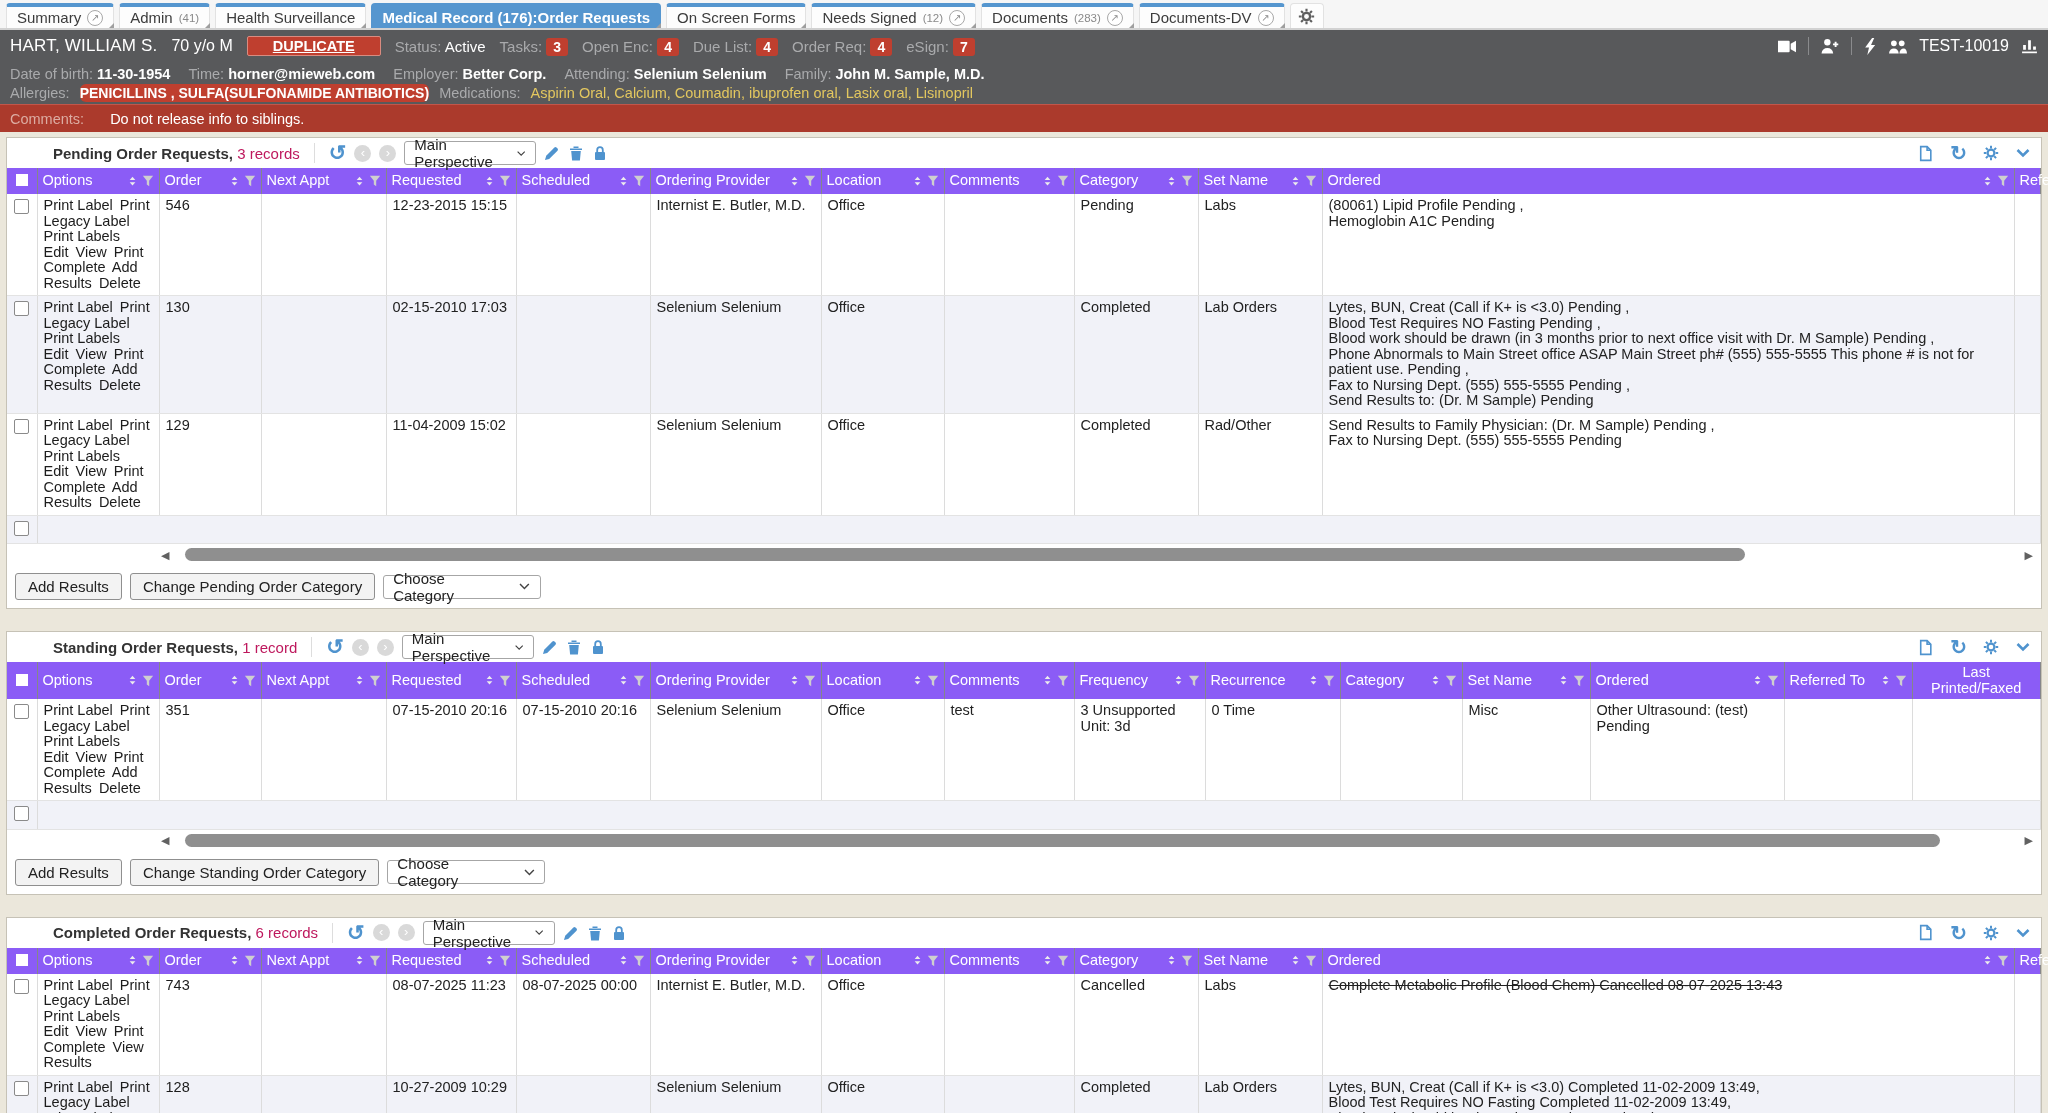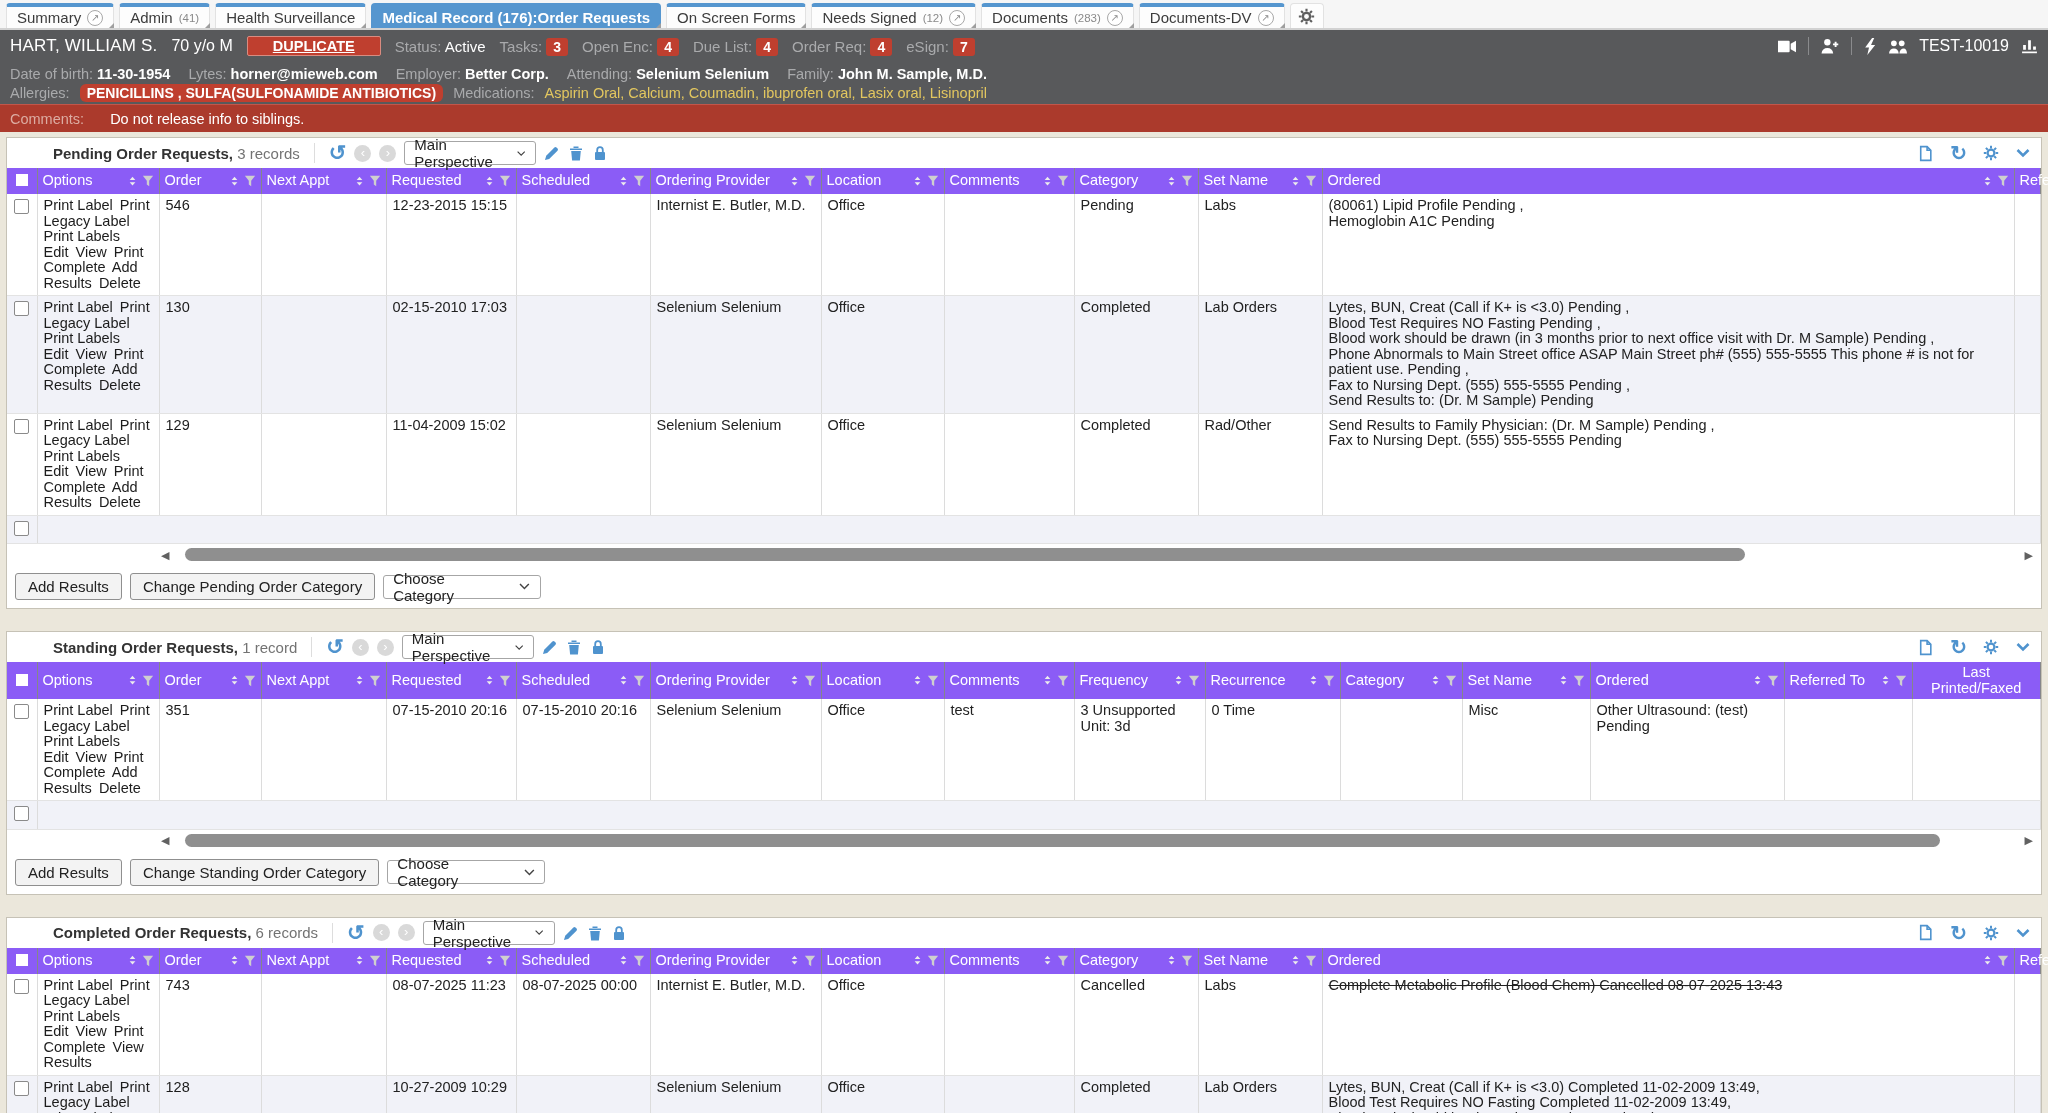--- a/index.html
+++ b/index.html
@@ -34,34 +34,34 @@
   .plabel { color:#a9aaac; }
   .cbadge { background:#bf3f2f; color:#fff; font-weight:bold; padding:1px 7px; border-radius:3px;
             font-size:14px; cursor:pointer; }
   .pright { margin-left:auto; display:flex; align-items:center; gap:12px; }
   .pic { color:#fff; cursor:pointer; }
   .pdiv { width:1px; height:18px; background:#8a8b8d; }
   .chart-id { font-size:16px; }
   .prow2 { height:20px; display:flex; align-items:flex-end; gap:18px; padding:0 10px; font-size:14.5px; }
   .prow2 b { font-weight:bold; color:#fff; }
   .prow3 { height:22px; display:flex; align-items:center; gap:10px; padding:0 10px; font-size:14.5px; }
-  .allergy-badge { background:#bf3f2f; color:#fff; font-weight:bold; padding:1px 7px;
+  .allergy-badge { background:#bf3f2f; color:#fff; font-weight:bold; padding:1px 0;
                    border-radius:6px; font-size:14px; cursor:pointer; }
   .med-link { color:#e3c75f; text-decoration:none; cursor:pointer; }
   .med-link:not(:last-child)::after { content:", "; }
   .commentsbar { height:28px; background:#ab3a2c; display:flex; align-items:center; gap:26px;
                  padding:0 10px; font-size:14.5px; border-top:1px solid #c1564a; }
   .clabel { color:#dcaca2; }
   .cval { color:#fff; }
 
   
   .panel { margin:5px 6px 22px 6px; border:1px solid #c6c2b6; background:#fff; }
   .ptoolbar { height:30px; display:flex; align-items:center; gap:8px; padding:0 10px 0 46px; font-size:15px; }
   .ptitle b { color:#333; }
-  .precords { color:#737373;margin-top:37px; }
+  .precords { color:#be185d;margin-top:37px; }
   .tsep { width:1px; height:20px; background:#ddd; margin:0 6px; }
   .undo-icon { color:#4f93ce; font-size:21px; font-weight:bold; line-height:18px; cursor:pointer; }
   .nav-circle { width:17px; height:17px; border-radius:50%; background:#d9d9d9; color:#fff;
                 font-size:13px; line-height:15px; text-align:center; cursor:pointer; }
   .fselect { display:flex; align-items:center; justify-content:space-between; gap:10px;
              border:1px solid #a6a6a6; border-radius:3px; background:#fff; height:24px;
              padding:0 9px; font-size:15px; color:#222; cursor:pointer; }
   .fselect.persp { width:132px; }
   .fselect.cat { width:158px; }
   .tool-ic { color:#4f93ce; cursor:pointer; }
@@ -243,21 +243,21 @@
       <span class="pic">
           <svg width="17" height="16" fill="currentColor">
             <use href="#i-chart"></use>
           </svg>
         </span>
     </span>
   </div>
   <div class="prow2">
     <span><span class="plabel">Date of birth:</span>
       <b>11-30-1954</b></span>
-    <span><span class="plabel">Lytes:</span>
+    <span><span class="plabel">Time:</span>
       <b>horner@mieweb.com</b></span>
     <span><span class="plabel">Employer:</span>
       <b>Better Corp.</b></span>
     <span><span class="plabel">Attending:</span>
       <b>Selenium Selenium</b></span>
     <span><span class="plabel">Family:</span>
       <b>John M. Sample, M.D.</b></span>
   </div>
   <div class="prow3">
     <span class="plabel">Allergies:</span>

